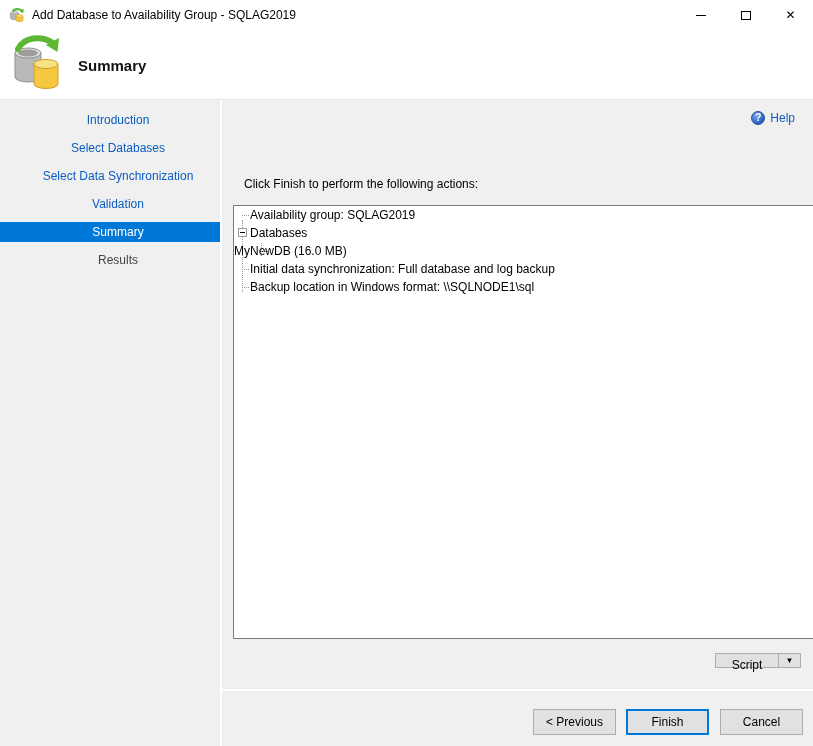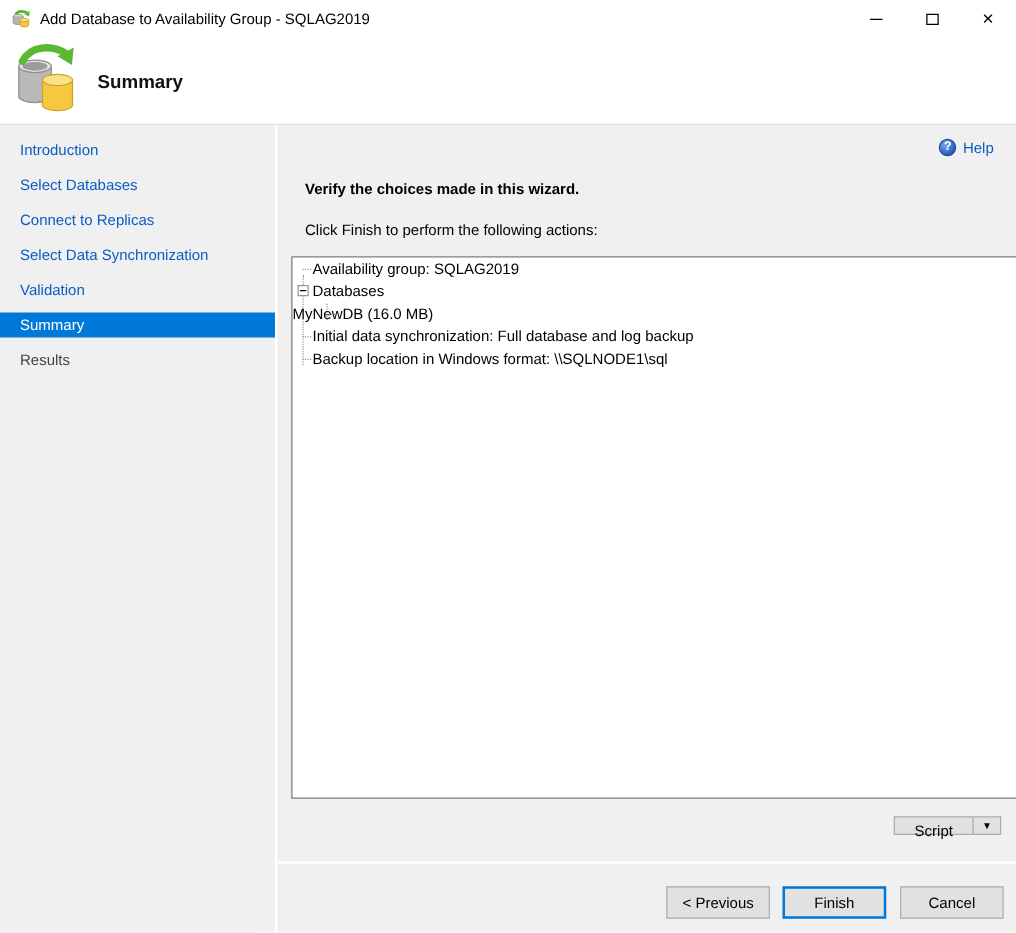--- a/index.html
+++ b/index.html
@@ -31,21 +31,21 @@
   .header { position:absolute; left:0; top:30px; width:813px; height:70px; background:#fff; border-bottom:1px solid #e3e3e3; }
   .header-icon { position:absolute; left:8px; top:3px; }
   .header-title { position:absolute; left:78px; top:27px; font-size:15px; font-weight:bold; color:#111; }
 
   
   .sidebar { position:absolute; left:0; top:100px; width:220px; height:646px; background:var(--panelgray); padding-top:10px; }
   .vdivider { position:absolute; left:220px; top:100px; width:2px; height:646px; background:#fff; }
   .main { position:absolute; left:222px; top:100px; width:591px; height:646px; background:var(--panelgray); }
 
   
-  .step { height:20px; line-height:20px; padding-left:16px; margin-bottom:8px; white-space:nowrap; }
+  .step { height:20px; line-height:20px; padding-left:16px; margin-bottom:8px; white-space:nowrap;text-align:center; }
   .step.link { color:var(--link); cursor:pointer; }
   .step.selected { background:var(--accent); color:#fff; }
   .step.upcoming { color:#444; }
 
   
   .help { position:absolute; top:11px; right:18px; display:flex; align-items:center; gap:5px; color:var(--link); cursor:pointer; }
   .help-icon { width:14px; height:14px; border-radius:50%;
     background:radial-gradient(circle at 35% 30%, #7aa8ec, #2a5fc0 70%);
     border:1px solid #1e4fa6; color:#fff; font-size:10px; font-weight:bold;
     display:flex; align-items:center; justify-content:center; line-height:1; }
@@ -117,36 +117,34 @@
     <path d="M51,5 L49.5,19 L38,12 z" fill="#5cb832"></path>
     <path d="M26,31 v20 a12,4.5 0 0 0 24,0 V31" fill="#f5c840" stroke="#cf9f2b"></path>
     <ellipse cx="38" cy="31" rx="12" ry="4.5" fill="#fae384" stroke="#cf9f2b"></ellipse>
   </svg>
   <div class="header-title">Summary</div>
 </div>
 
 <div class="sidebar">
     <div class="step link">Introduction</div>
     <div class="step link">Select Databases</div>
-    <div class="step link">Connect to Replicas</div>
     <div class="step link">Select Data Synchronization</div>
     <div class="step link">Validation</div>
     <div class="step selected">Summary</div>
     <div class="step upcoming">Results</div>
   </div>
 <div class="vdivider"></div>
 
 <div class="main">
 
   <div class="help">
     <span class="help-icon">?</span>
     <span>Help</span>
   </div>
 
-  <div class="verify-text">Verify the choices made in this wizard.</div>
   <div class="instruction-text">Click Finish to perform the following actions:</div>
 
   <div class="treebox">
     <div class="tree">
       <div class="vline root"></div>
       <div class="vline child"></div>
     <div class="tree-row lvl0"><span class="stub l0"></span><span>Availability group: SQLAG2019</span></div>
         <div class="tree-row lvl0"><span class="expander"></span><span>Databases</span></div>
         <div class="tree-row lvl1"><span class="stub l1"></span><span>MyNewDB (16.0 MB)</span></div>
         <div class="tree-row lvl0"><span class="stub l0"></span><span>Initial data synchronization: Full database and log backup</span></div>

